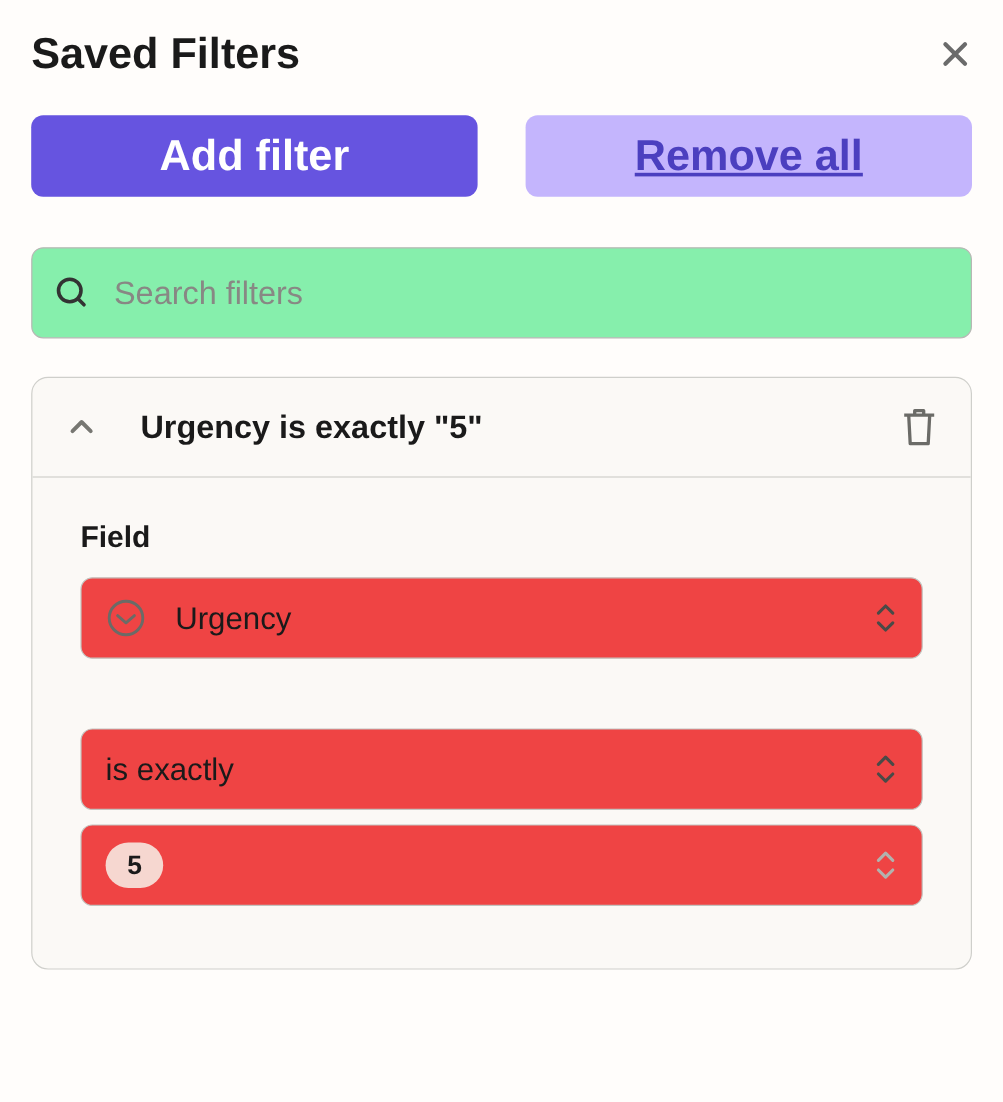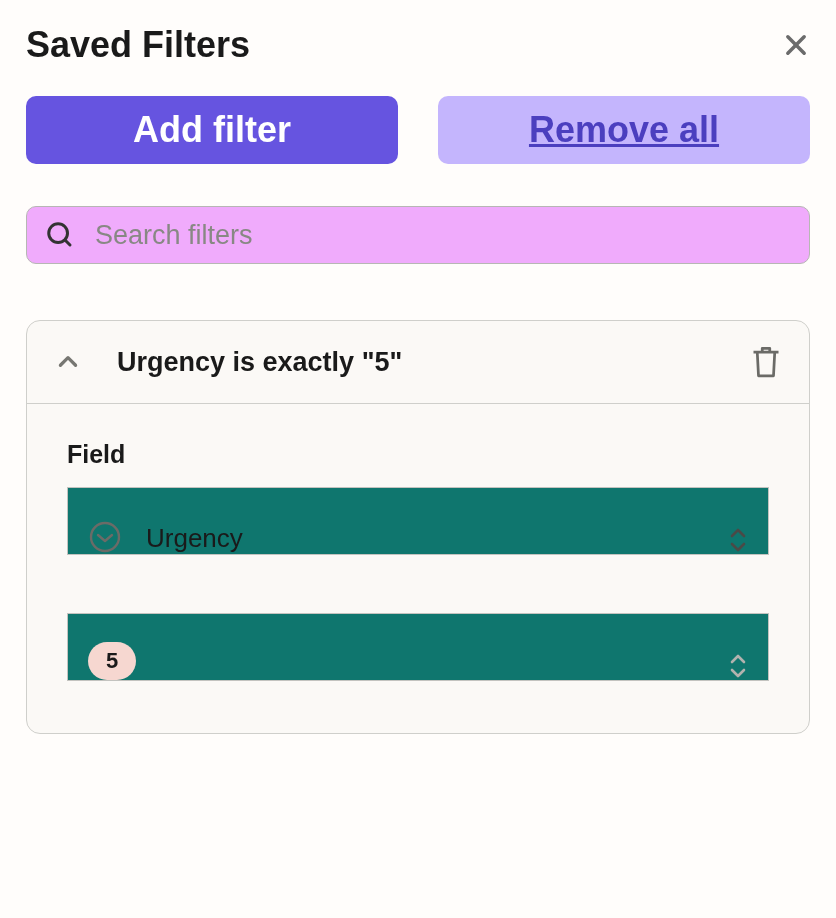--- a/index.html
+++ b/index.html
@@ -49,24 +49,24 @@
     .btn-secondary {
       background: #c4b5fd;
       color: #4b3fbf;
       text-decoration: underline;
     }
     .search-wrap {
       display: flex;
       align-items: center;
       border: 1.5px solid #b7b7b4;
       border-radius: 10px;
-      height: 58px;
+      height: 76px;
       padding: 0 18px;
-      margin-bottom: 56px;
-      background: #f0abfc;
+      margin-bottom: 32px;
+      background: #86efac;
     }
     .search-icon {
       width: 30px;
       height: 30px;
       stroke: #333;
       margin-right: 20px;
       flex-shrink: 0;
     }
     .search-input {
       border: none;
@@ -113,26 +113,26 @@
       padding: 36px 40px 40px 40px;
     }
     .field-label {
       font-size: 25px;
       font-weight: 600;
       color: #1a1a1a;
       margin-bottom: 18px;
     }
     .select-box {
       display: flex;
-      align-items: flex-end;
+      align-items: center;
       border: 1.5px solid #c3c3bf;
-      border-radius: 0;
+      border-radius: 10px;
       height: 68px;
       padding: 0 20px;
-      background: #0f766e;
+      background: #ef4444;
       margin-bottom: 34px;
       cursor: pointer;
       position: relative;
     }
     .select-box.last { margin-bottom: 12px; }
     .select-box.tight { margin-bottom: 12px; }
     .circle-chevron {
       width: 34px;
       height: 34px;
       margin-right: 24px;
@@ -212,20 +212,27 @@
       <div class="select-text">Urgency</div>
       <svg class="updown-icon" viewBox="0 0 20 28" fill="none" stroke-width="2.6" stroke-linecap="round" stroke-linejoin="round">
         <polyline points="4 10 10 4 16 10"></polyline>
         <polyline points="4 18 10 24 16 18"></polyline>
       </svg>
     </div>
 
     <div class="section-gap"></div>
 
 
+    <div class="select-box tight">
+      <div class="select-text">is exactly</div>
+      <svg class="updown-icon" viewBox="0 0 20 28" fill="none" stroke-width="2.6" stroke-linecap="round" stroke-linejoin="round">
+        <polyline points="4 10 10 4 16 10"></polyline>
+        <polyline points="4 18 10 24 16 18"></polyline>
+      </svg>
+    </div>
 
     <div class="select-box last">
       <span class="pill">5</span>
       <div style="flex:1"></div>
       <svg class="updown-icon muted" viewBox="0 0 20 28" fill="none" stroke-width="2.6" stroke-linecap="round" stroke-linejoin="round">
         <polyline points="4 10 10 4 16 10"></polyline>
         <polyline points="4 18 10 24 16 18"></polyline>
       </svg>
     </div>
   </div>

